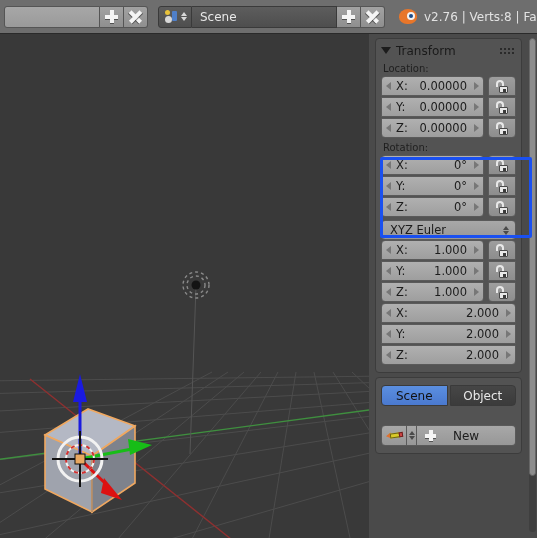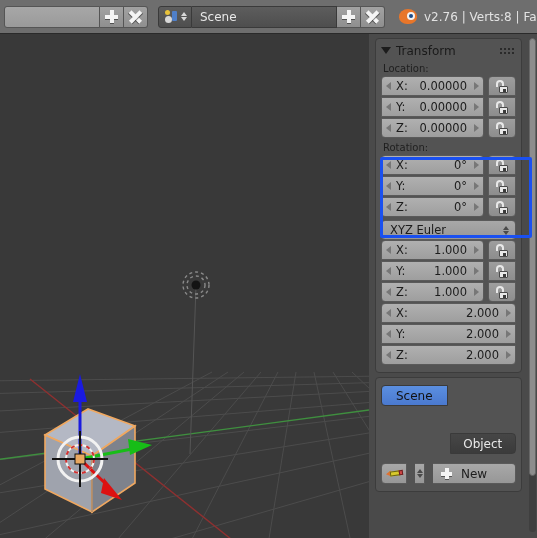--- a/index.html
+++ b/index.html
@@ -220,24 +220,24 @@
   .toggle {
     flex:1; height:21px; display:flex; align-items:center; justify-content:center;
     font-size:12px; border:1px solid #3a3a3a;
   }
   .toggle.on {
     background: linear-gradient(#5b8fe0, #4a79cf);
     color:#121212; border-radius:4px 0 0 4px;
   }
   .toggle.off {
     background: linear-gradient(#464646, #3b3b3b);
-    color:#e8e8e8; border-radius:0 4px 4px 0;margin-top:48px;
-  }
-
-  .newrow { display:flex; gap:8px; margin-top:9px; height:21px; }
+    color:#e8e8e8; border-radius:0 4px 4px 0;
+  }
+
+  .newrow { display:flex; gap:0; margin-top:19px; height:21px; }
   .pencil-btn {
     width:26px; background:linear-gradient(#a8a8a8,#979797);
     border:1px solid #5a5a5a; border-radius:4px 0 0 4px;
     display:flex; align-items:center; justify-content:center; position:relative;
   }
   .pencil {
     width:15px; height:13px; position:relative; transform: rotate(-8deg);
   }
   .pencil .shaft {
     position:absolute; left:3px; top:4px; width:10px; height:5px;

